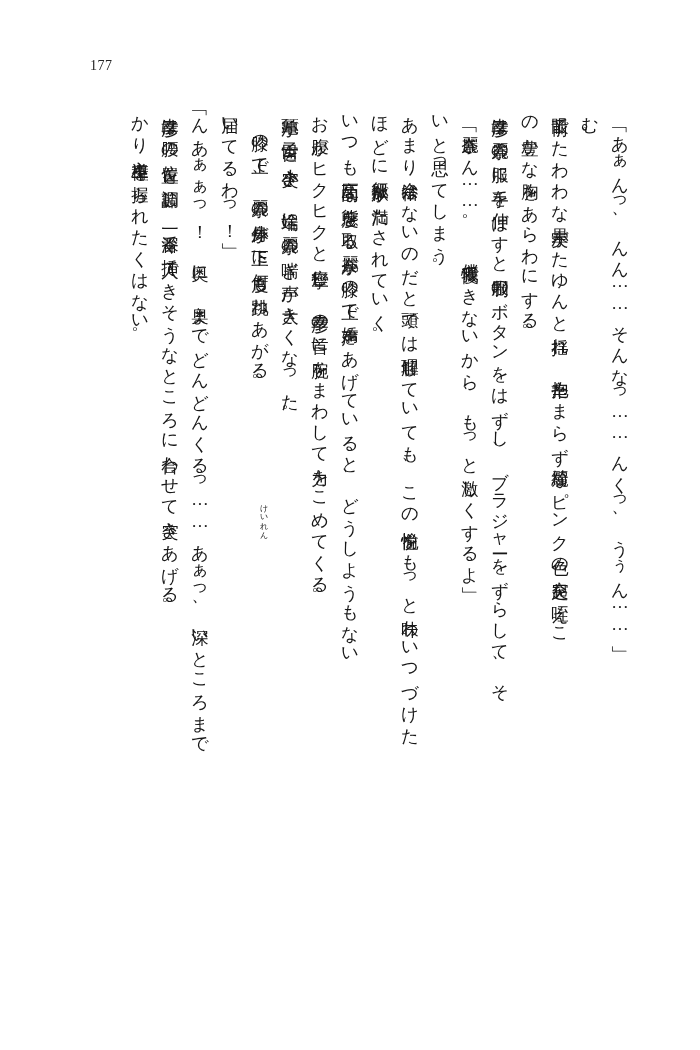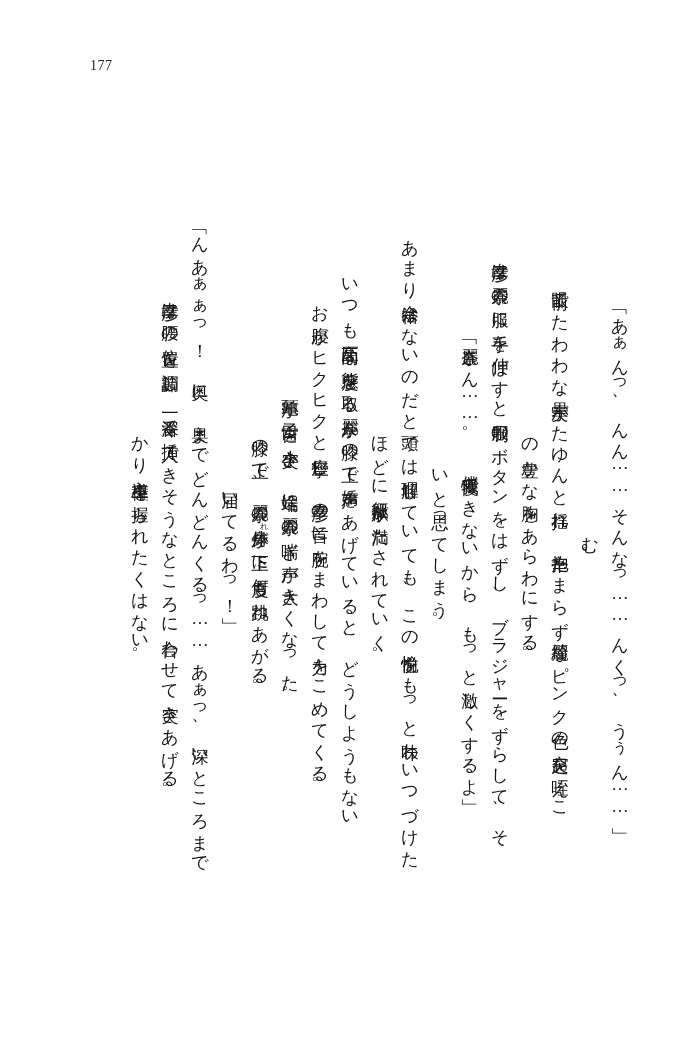--- a/index.html
+++ b/index.html
@@ -10,21 +10,20 @@
   body {
     font-family: "Liberation Serif", "DejaVu Serif", serif;
     color: #1a1a1a;
   }
   .page {
     position: relative;
     width: 700px;
     height: 1050px;
     background: #ffffff;
     overflow: hidden;
-    text-align: center;
   }
   
   .page-number {
     position: absolute;
     top: 58px;
     left: 90px;
     font-size: 14px;
     letter-spacing: 0.5px;
     color: #222;
     font-family: "Liberation Serif", "DejaVu Serif", serif;

